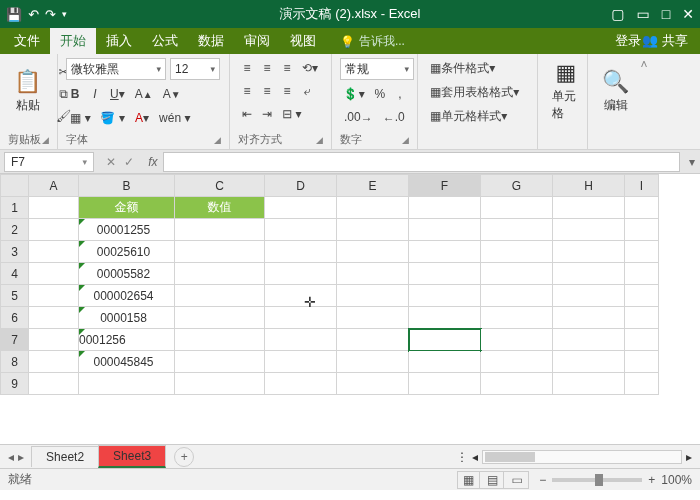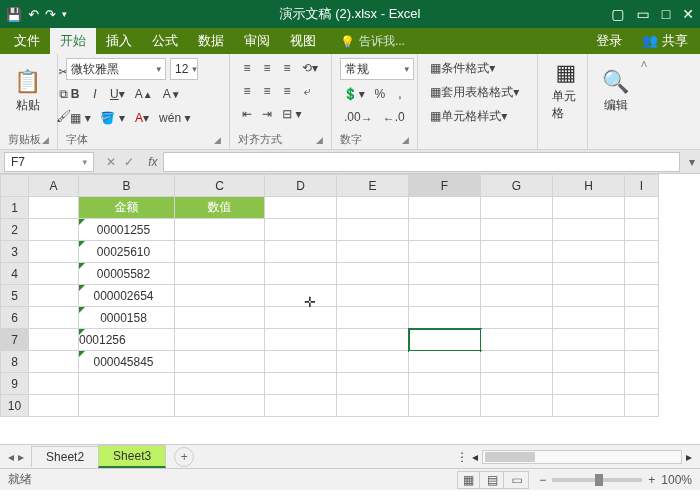--- a/index.html
+++ b/index.html
@@ -6,21 +6,21 @@
 body{background:#fff;width:700px;height:500px;overflow:hidden;font-size:12px;color:#333}
 .titlebar{height:28px;background:#0e6637;color:#fff;display:flex;align-items:center;padding:0 6px;position:relative}
 .titlebar .qat{display:flex;gap:6px;align-items:center}
 .titlebar .qat span{font-size:13px}
 .titlebar .title{position:absolute;left:50%;transform:translateX(-50%);font-size:13px}
 .titlebar .wnd{margin-left:auto;display:flex;gap:12px;font-size:14px}
 .tabs{height:26px;background:#4d7c0f;color:#fff;display:flex;align-items:flex-end;padding:0 4px;font-size:13px}
 .tabs .tab{padding:4px 10px;cursor:pointer}
 .tabs .tab.active{background:#f1f1f1;color:#2a7a3f}
 .tabs .tell{color:#cfe6d6;margin-left:8px;font-size:12px;display:flex;align-items:center;gap:4px;padding:4px 6px}
-.tabs .right{margin-left:auto;display:flex;gap:20px;padding:4px 8px}
+.tabs .right{margin-left:auto;display:flex;gap:1px;padding:4px 8px}
 .ribbon{height:96px;background:#f1f1f1;border-bottom:1px solid #d4d4d4;display:flex}
 .group{border-right:1px solid #d4d4d4;padding:4px 8px 2px;display:flex;flex-direction:column;justify-content:space-between}
 .group .body{display:flex;gap:4px;align-items:flex-start}
 .group .label{font-size:11px;color:#666;padding-top:2px;position:relative}
 .group .label .dl{position:absolute;right:0;bottom:2px;font-size:9px;color:#888}
 .btn{display:inline-flex;align-items:center;justify-content:center;min-width:18px;height:20px;border:1px solid transparent;padding:0 3px;font-size:12px;color:#444}
 .bigbtn{display:flex;flex-direction:column;align-items:center;justify-content:center;padding:4px 6px;height:66px;min-width:40px}
 .bigbtn .ic{font-size:22px;margin-bottom:2px}
 .combo{display:flex;align-items:center;border:1px solid #c5c5c5;background:#fff;height:22px;padding:0 4px;font-size:12px}
 .combo .dd{margin-left:auto;font-size:9px;color:#666;padding-left:4px}
@@ -40,21 +40,21 @@
 .grid .corner{background:#e6e6e6;width:28px}
 .grid .rh{background:#e6e6e6;width:28px;text-align:center}
 .grid .ch{width:72px}
 .grid td{text-align:right;padding-right:6px;position:relative}
 .hdr-cell{background:#8bc34a!important;color:#fff;text-align:center!important;padding-right:0!important}
 .greentri::before{content:"";position:absolute;top:0;left:0;border-top:6px solid #2a8a2a;border-right:6px solid transparent}
 .sel-col{background:#d4d4d4!important}
 .sheettabs{height:24px;background:#f1f1f1;border-top:1px solid #ccc;display:flex;align-items:center;font-size:12px}
 .sheettabs .nav{display:flex;gap:4px;padding:0 8px;color:#666}
 .sheettabs .st{padding:3px 14px;border:1px solid #ccc;border-bottom:none;background:#f1f1f1;margin-left:-1px;cursor:pointer}
-.sheettabs .st.active{background:#bef264;border-bottom:2px solid #2a7a3f;position:relative;z-index:1}
+.sheettabs .st.active{background:#ef4444;border-bottom:2px solid #2a7a3f;position:relative;z-index:1}
 .sheettabs .add{width:20px;height:20px;border:1px solid #ccc;border-radius:10px;display:flex;align-items:center;justify-content:center;margin-left:8px;color:#666}
 .sheettabs .scroll{margin-left:auto;display:flex;align-items:center;gap:4px;padding-right:8px}
 .hbar{width:200px;height:14px;border:1px solid #ccc;background:#f9f9f9;position:relative}
 .hbar .thumb{position:absolute;left:2px;top:1px;width:50px;height:10px;background:#cdcdcd}
 .status{height:22px;background:#f1f1f1;border-top:1px solid #ccc;display:flex;align-items:center;padding:0 8px;font-size:12px;color:#555}
 .status .views{margin-left:auto;display:flex;gap:2px;border:1px solid #ccc}
 .status .views span{width:22px;height:16px;display:flex;align-items:center;justify-content:center;border-right:1px solid #ccc}
 .status .views span:last-child{border-right:none}
 .status .zoom{display:flex;align-items:center;gap:6px;margin-left:10px}
 .slider{width:90px;height:4px;background:#ccc;position:relative}
@@ -117,21 +117,21 @@
     <div class="label"><span>剪贴板</span><span class="dl">◢</span></div>
   </div>
 
   <div class="group" style="width:172px">
     <div>
       <div class="fontrow1">
         <div class="combo" style="width:100px">
             <span>微软雅黑</span>
             <span class="dd">▾</span>
           </div>
-        <div class="combo" style="width:28px">
+        <div class="combo" style="width:50px">
             <span>12</span>
             <span class="dd">▾</span>
           </div>
       </div>
       <div class="fontrow2">
         <span class="btn">
             <b>B</b>
           </span>
         <span class="btn">
             <i>I</i>
@@ -348,32 +348,20 @@
           <td></td>
           <td></td>
           <td></td>
           <td></td>
           <td></td>
           <td></td>
           <td></td>
           <td></td>
           <td></td>
         </tr>
-  <tr>
-          <th class="rh">10</th>
-          <td></td>
-          <td></td>
-          <td></td>
-          <td></td>
-          <td></td>
-          <td></td>
-          <td></td>
-          <td></td>
-          <td></td>
-        </tr>
 </tbody>
     </table>
 <div class="cursor-cross" style="left:304px;top:120px">✛</div>
 </div>
 
 <div class="sheettabs">
   <div class="nav">
       <span>◂</span>
       <span>▸</span>
     </div>

